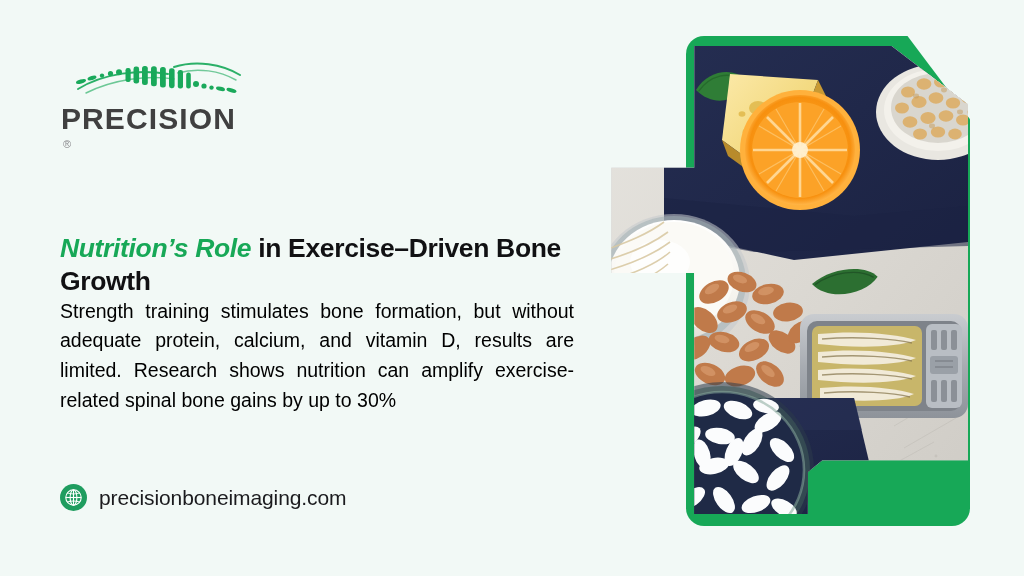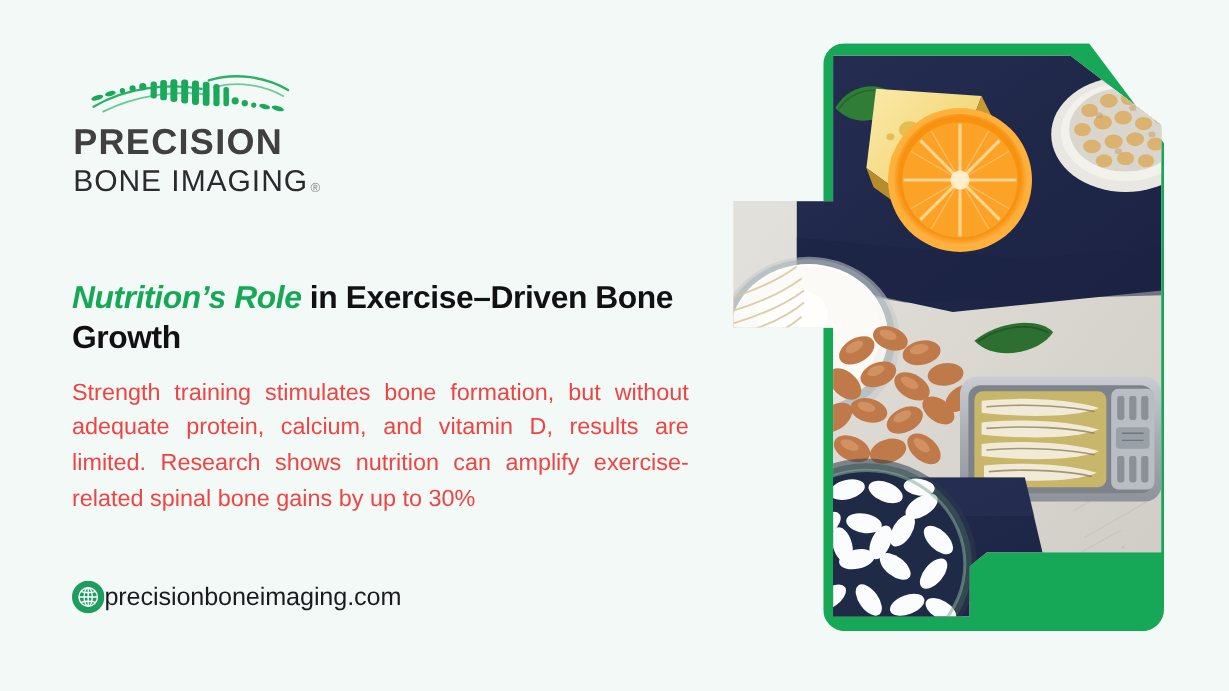--- a/index.html
+++ b/index.html
@@ -93,38 +93,38 @@
   }
   .headline .accent {
     color: #17a857;
     font-style: italic;
   }
 
   
   .body-copy {
     position: absolute;
     left: 4px;
-    top: 293px;
+    top: 277px;
     width: 514px;
     font-family: "Liberation Sans", sans-serif;
     font-size: 19.5px;
     line-height: 1.53;
-    color: #ef4444;
+    color: #000000;
     text-align: justify;
     text-justify: inter-word;
   }
 
   
   .footer-row {
     position: absolute;
     left: 4px;
     top: 484px;
     display: flex;
     align-items: center;
-    gap: 0;
+    gap: 12px;
   }
   .globe-icon {
     width: 27px;
     height: 27px;
     flex: 0 0 auto;
     display: block;
   }
   .footer-url {
     font-family: "Liberation Sans", sans-serif;
     font-size: 21px;
@@ -231,21 +231,20 @@
 
         <g fill="none" stroke="#1aa95b" stroke-linecap="round">
           <path d="M8 31 C 34 15, 70 11, 98 16" stroke-width="1.9" opacity="0.92"></path>
           <path d="M16 35 C 44 21, 78 17, 104 21" stroke-width="1.5" opacity="0.62"></path>
           <path d="M104 9 C 126 2, 152 6, 170 17" stroke-width="2.0" opacity="0.92"></path>
           <path d="M108 15 C 128 9, 150 13, 166 22" stroke-width="1.5" opacity="0.6"></path>
         </g>
       </svg>
       <div class="logo-word-1">PRECISION</div>
       <div class="logo-word-2-row">
-        <span class="logo-word-2">BONE IMAGING</span>
         <span class="logo-reg">®</span>
       </div>
     </div>
 
     <h1 class="headline"><span class="accent">Nutrition’s Role</span><span> in Exercise–Driven Bone Growth</span></h1>
 
     <p class="body-copy">Strength training stimulates bone formation, but without adequate protein, calcium, and vitamin D, results are limited. Research shows nutrition can amplify exercise-related spinal bone gains by up to 30%</p>
 
     <div class="footer-row">
       <svg class="globe-icon" viewBox="0 0 28 28" aria-hidden="true">

